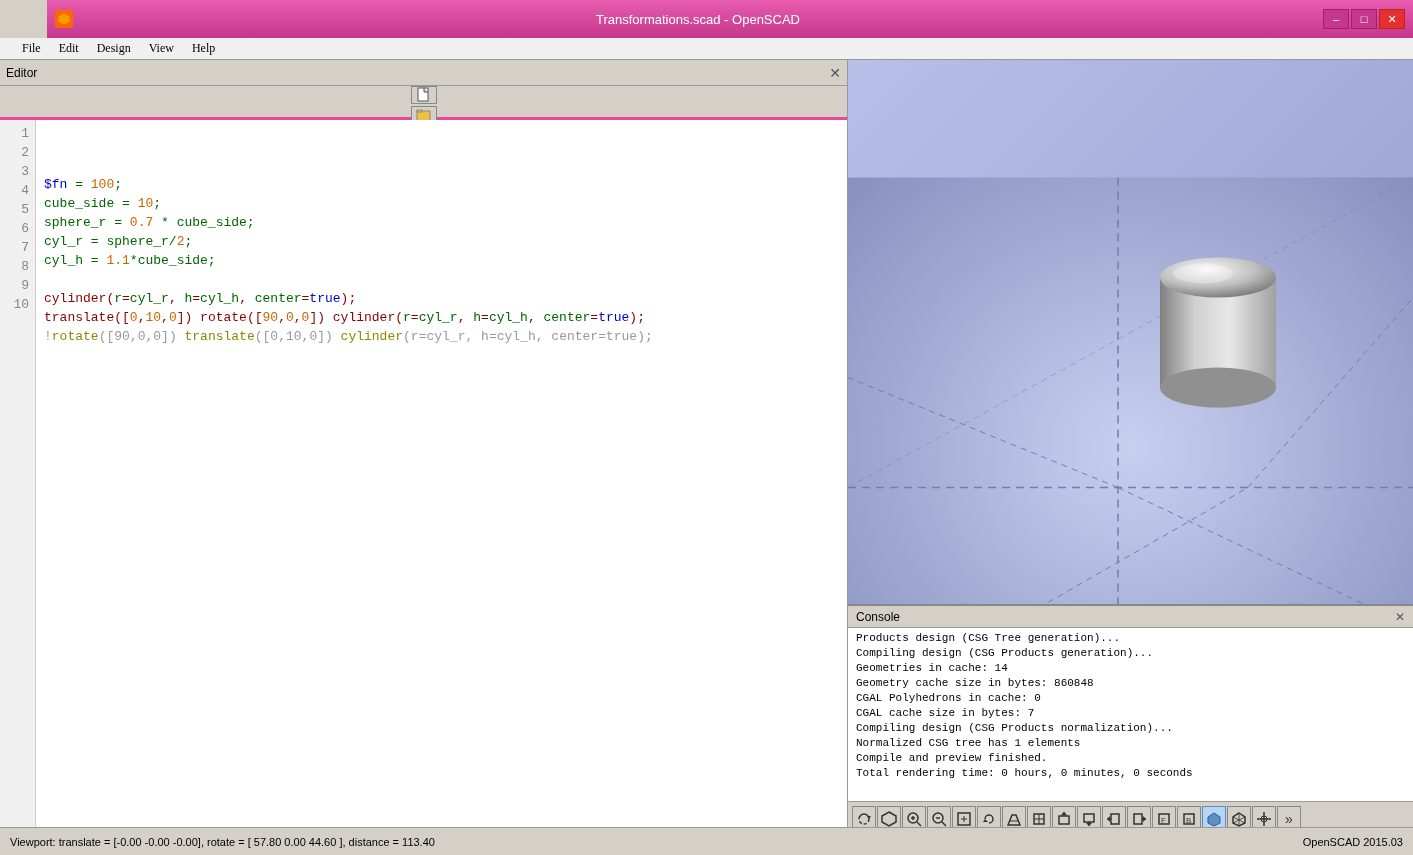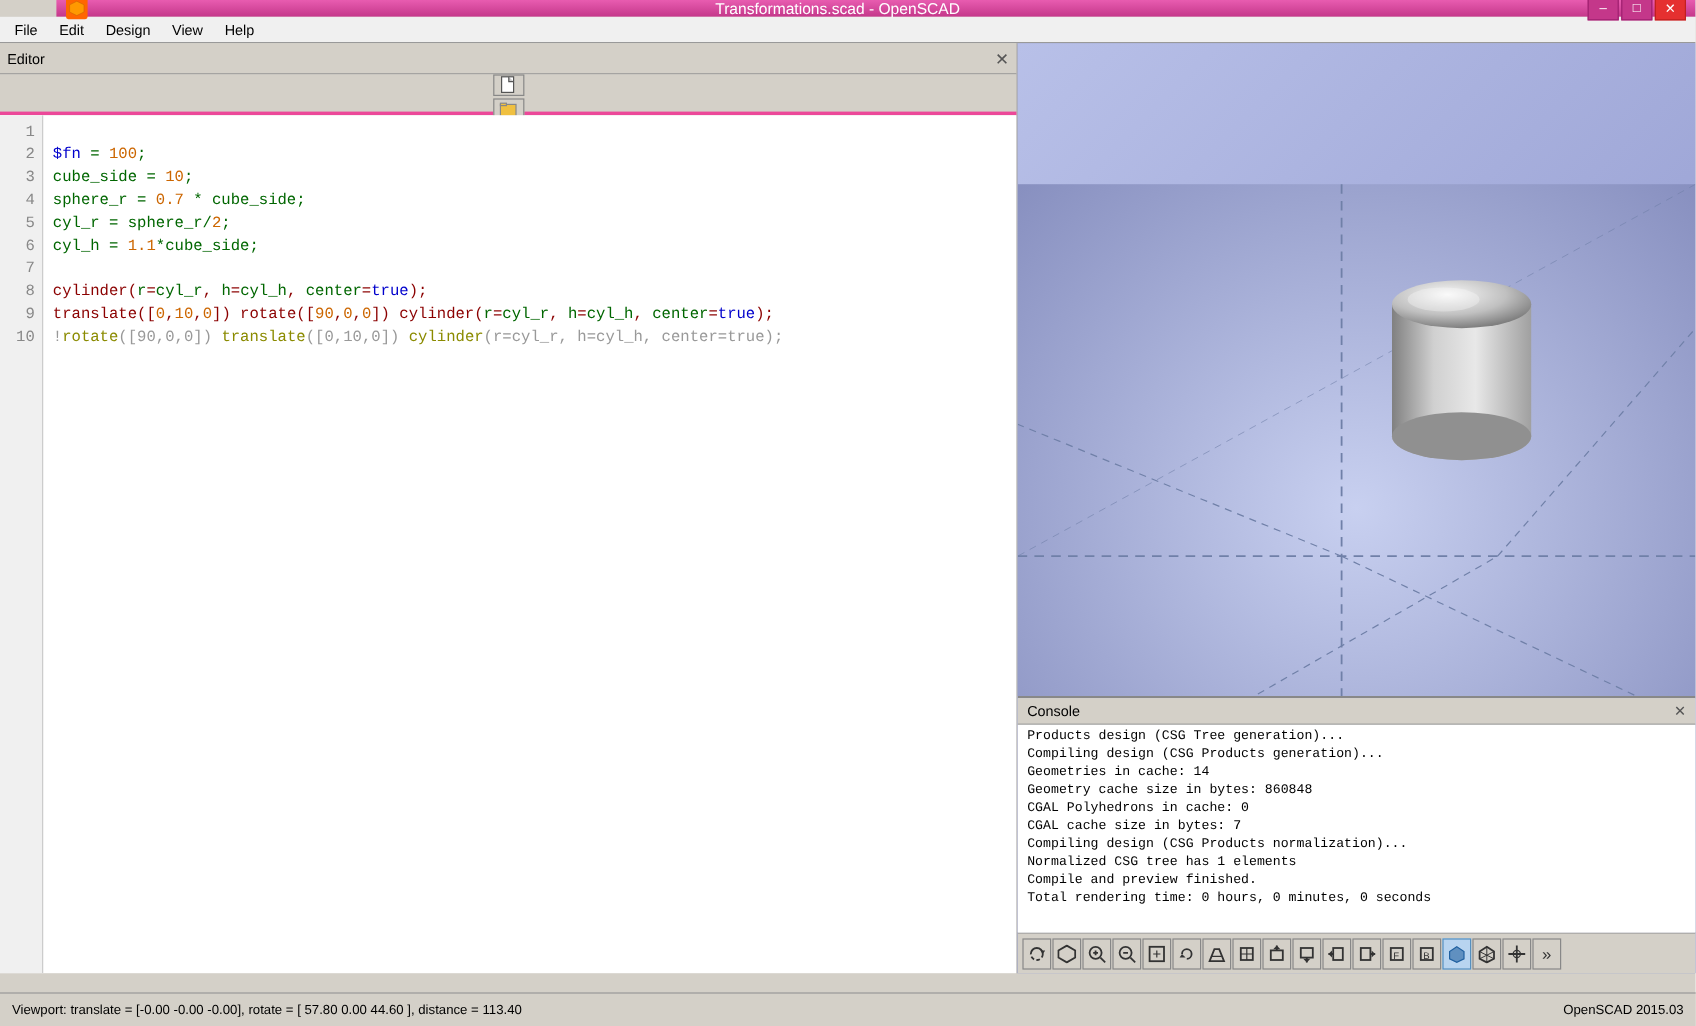--- a/index.html
+++ b/index.html
@@ -1,20 +1,20 @@
 <!DOCTYPE html>
 <html><head>
   <meta charset="utf-8">
   <style>
     * { margin: 0; padding: 0; box-sizing: border-box; }
     body { width: 1413px; height: 855px; overflow: hidden; font-family: 'Segoe UI', Tahoma, sans-serif; font-size: 12px; background: #d4d0c8; }
 
     
     #title-bar {
-      height: 14px;
+      height: 38px;
       background: linear-gradient(to bottom, #e85cb0 0%, #c4378a 100%);
       display: flex;
       align-items: center;
       justify-content: space-between;
       padding: 0 8px;
       color: white;
       margin-left: 47px;
     }
     #title-bar-left { display: flex; align-items: center; gap: 6px; }
     #title-bar-title { flex: 1; text-align: center; font-size: 13px; font-weight: normal; }
@@ -31,22 +31,23 @@
     .title-btn.close { background: #e53030; border-color: #c02020; }
     .app-icon { width: 18px; height: 18px; background: #ff6600; border-radius: 2px; display: flex; align-items: center; justify-content: center; }
 
     
     #menu-bar {
       height: 22px;
       background: #f0f0f0;
       border-bottom: 1px solid #999;
       display: flex;
       align-items: center;
-      padding: 0 4px;
+      padding: 0 14px;
       gap: 2px;
+      font-family: Liberation Serif, serif;
     }
     .menu-item {
       padding: 2px 8px;
       cursor: pointer;
       font-size: 12px;
       color: #000;
     }
 
     
     #main-layout {
@@ -114,20 +115,21 @@
     }
     .line-num {
       padding: 0 6px 0 0;
       line-height: 19px;
     }
     #code-content {
       flex: 1;
       padding: 4px 8px;
       white-space: pre;
       line-height: 19px;
+      margin-top: 32px;
     }
     .fn-name { color: #8b0000; }
     .var { color: #006600; }
     .disabled { color: #999; }
 
     
     #viewport {
       flex: 1;
       background: #a0a8d8;
       position: relative;

